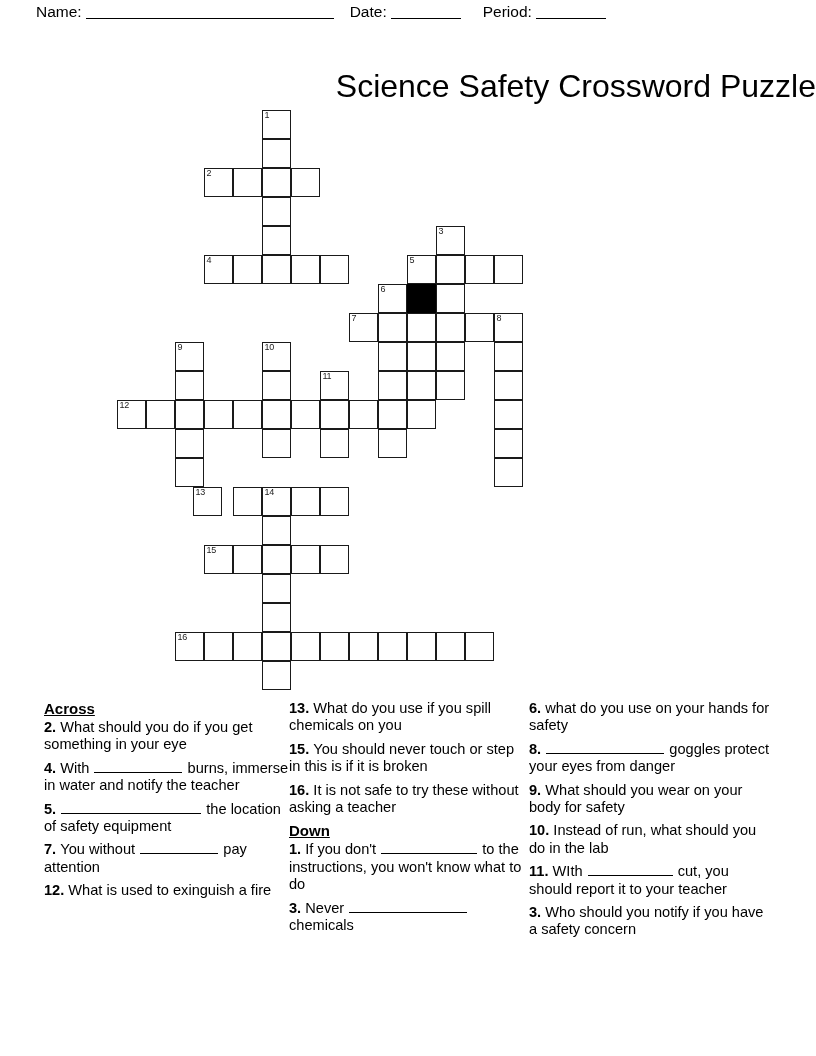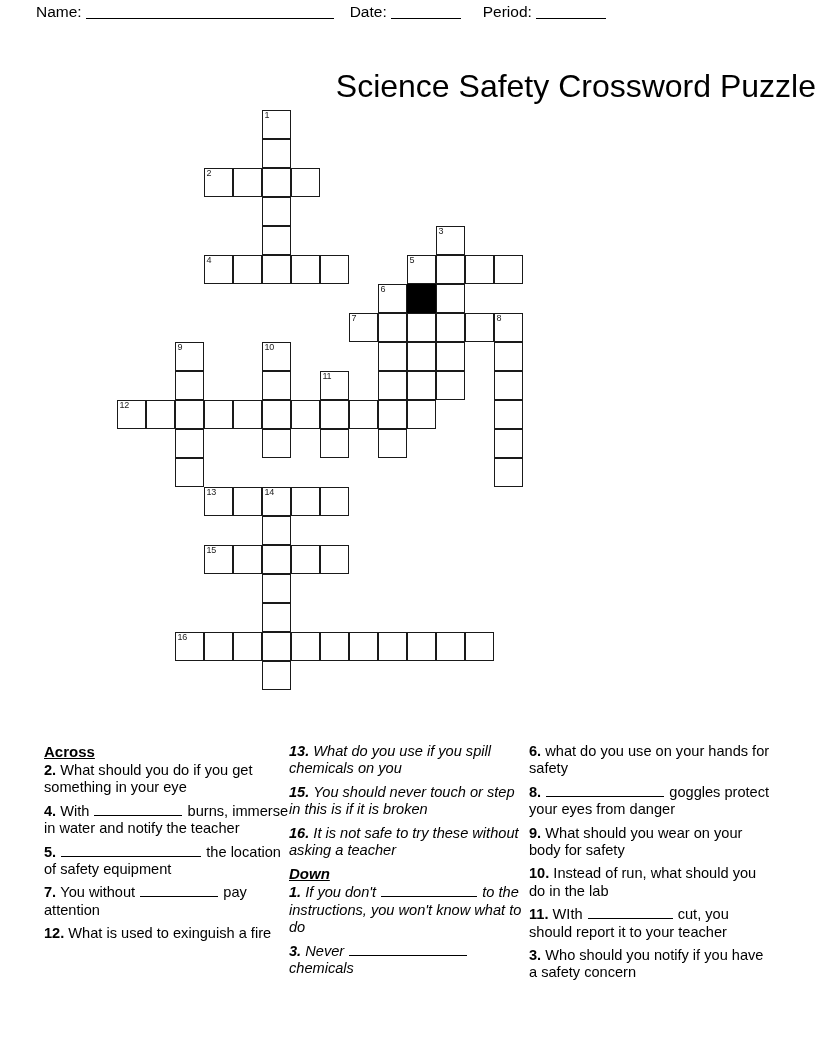--- a/index.html
+++ b/index.html
@@ -89,28 +89,27 @@
 
   
   #clues {
     position: absolute;
     left: 44px;
     top: 700px;
     width: 730px;
     display: flex;
     gap: 0px;
     align-items: flex-start;
-    margin-top: 43px;
   }
   .clue-col {
     font-size: 14.6px;
     line-height: 17.4px;
   }
   .clue-col-1 { width: 245px; }
-  .clue-col-2 { width: 240px; padding-left: 0px; font-style: italic; }
+  .clue-col-2 { width: 240px; padding-left: 0px; }
   .clue-col-3 { width: 245px; padding-left: 0px; }
 
   .clue-heading {
     font-weight: bold;
     text-decoration: underline;
     margin: 0 0 1px 0;
     font-size: 15px;
     line-height: 18px;
   }
   .clue {
@@ -220,21 +219,21 @@
     <div class="cell" style="left: 261px; top: 290px;"></div>
     <div class="cell" style="left: 290px; top: 290px;"></div>
     <div class="cell" style="left: 377px; top: 290px;"></div>
     <div class="cell" style="left: 58px; top: 319px;"></div>
     <div class="cell" style="left: 145px; top: 319px;"></div>
     <div class="cell" style="left: 203px; top: 319px;"></div>
     <div class="cell" style="left: 261px; top: 319px;"></div>
     <div class="cell" style="left: 377px; top: 319px;"></div>
     <div class="cell" style="left: 58px; top: 348px;"></div>
     <div class="cell" style="left: 377px; top: 348px;"></div>
-    <div class="cell" style="left: 87px; top: 377px;">
+    <div class="cell" style="left: 76px; top: 377px;">
       <span class="num">13</span>
     </div>
     <div class="cell" style="left: 116px; top: 377px;"></div>
     <div class="cell" style="left: 145px; top: 377px;">
       <span class="num">14</span>
     </div>
     <div class="cell" style="left: 174px; top: 377px;"></div>
     <div class="cell" style="left: 203px; top: 377px;"></div>
     <div class="cell" style="left: 145px; top: 406px;"></div>
     <div class="cell" style="left: 87px; top: 435px;">

